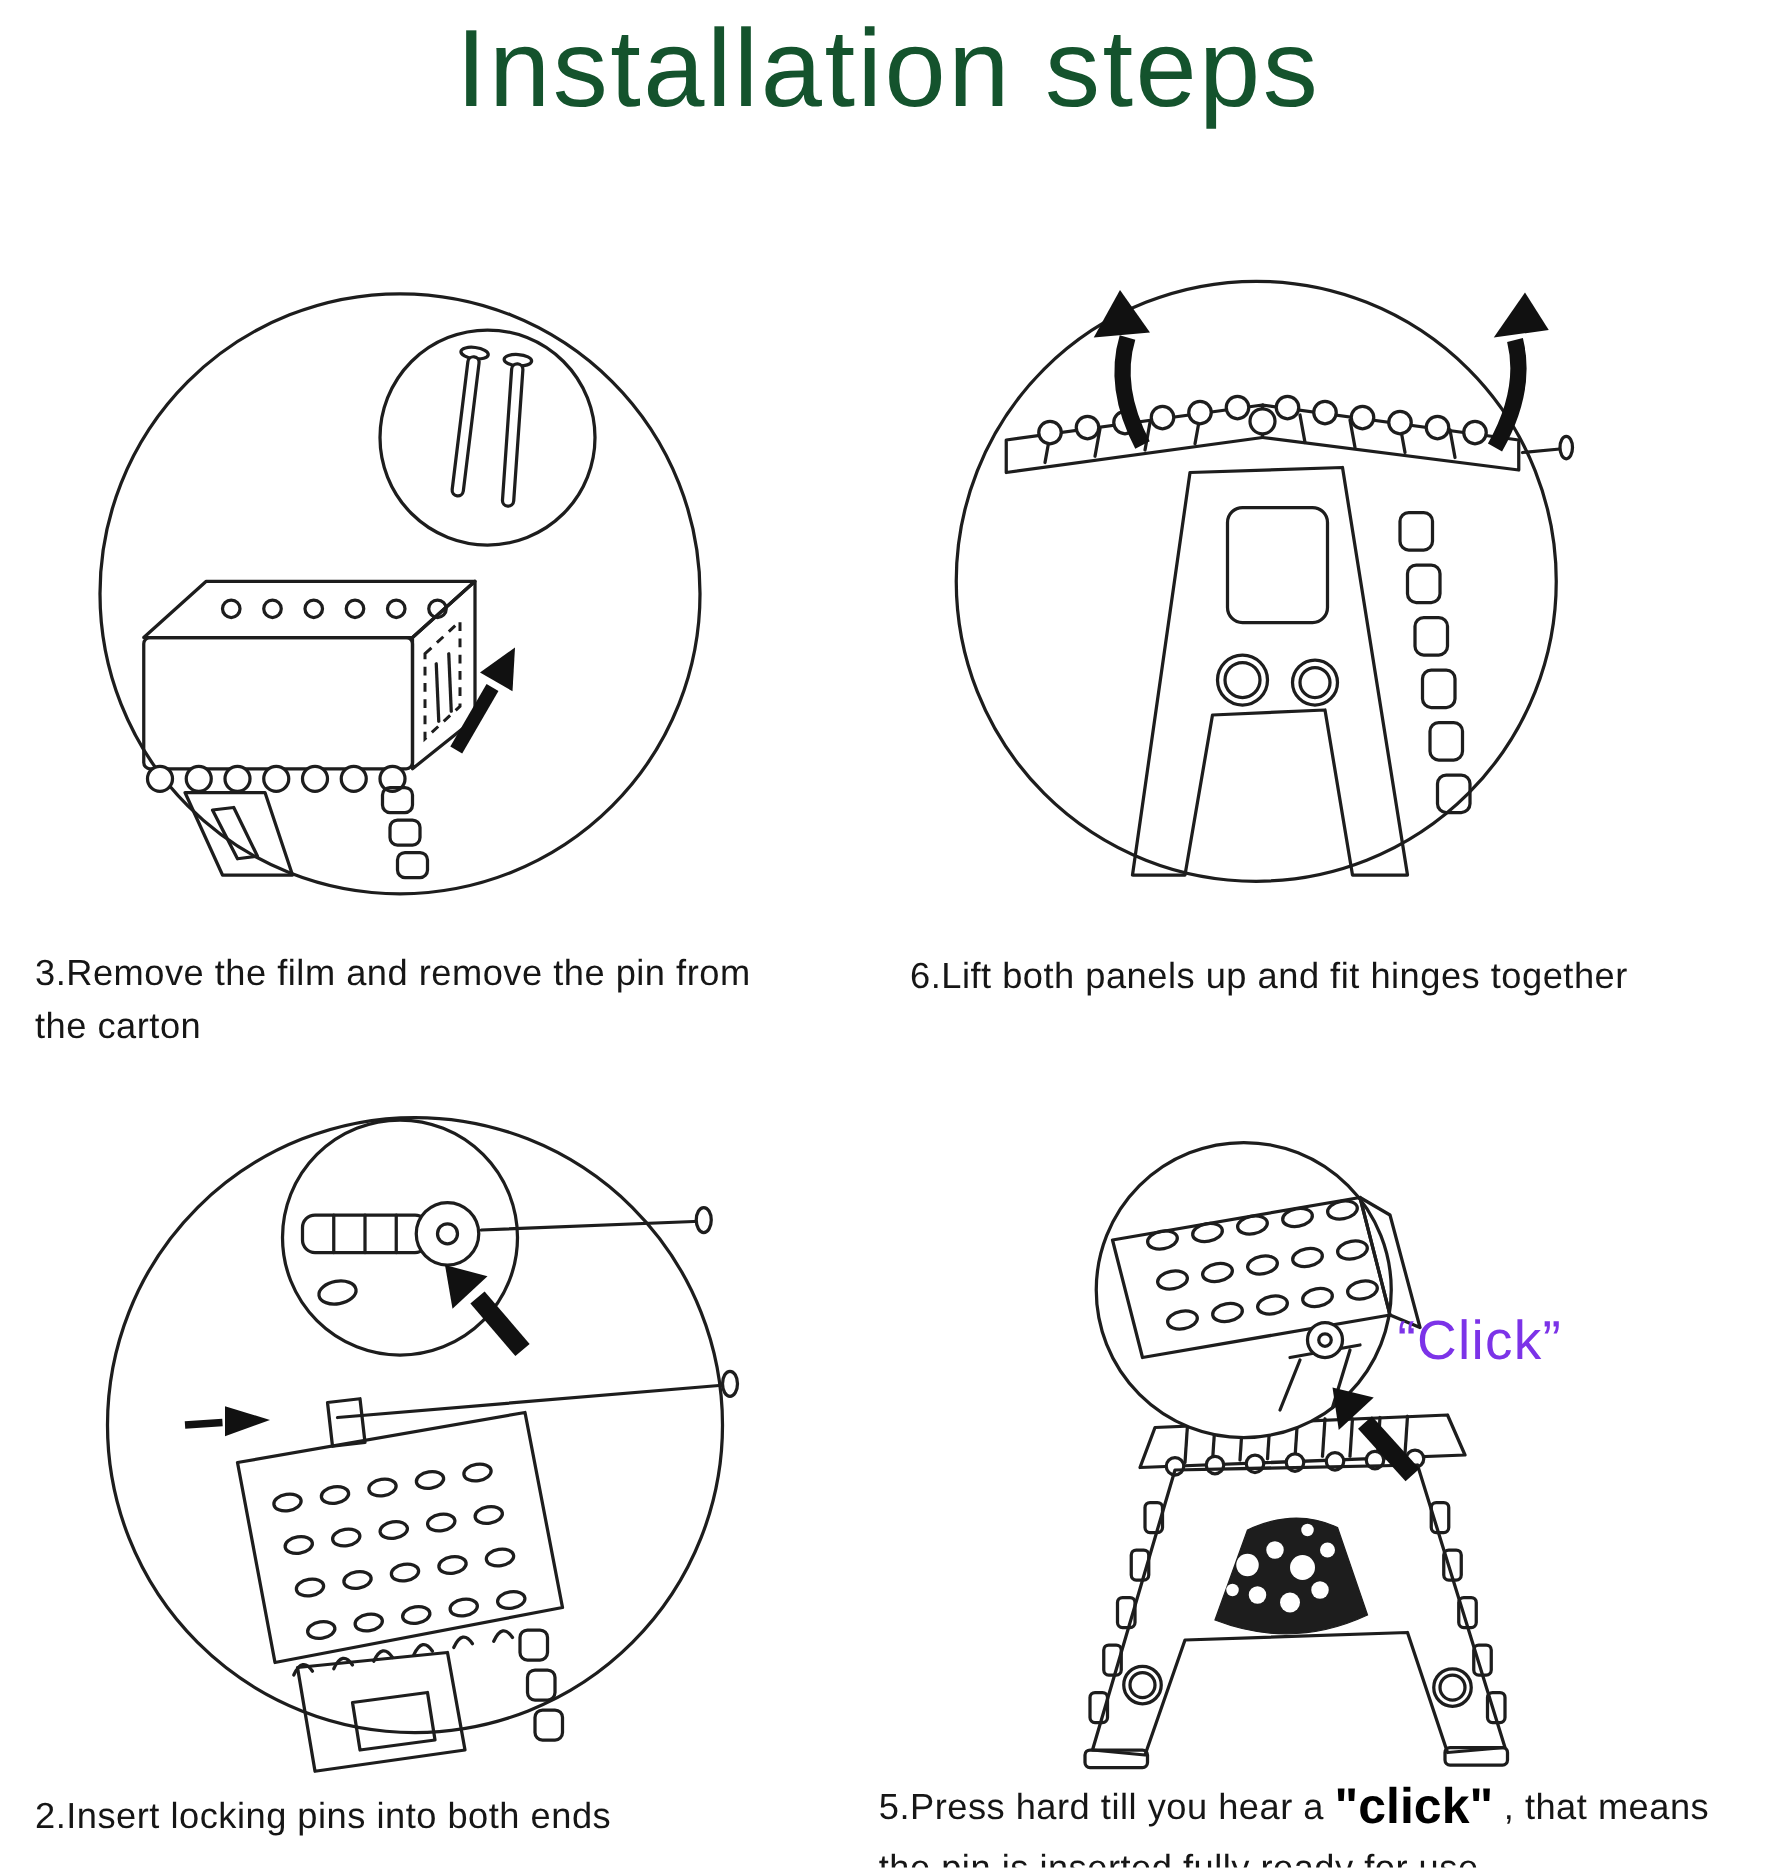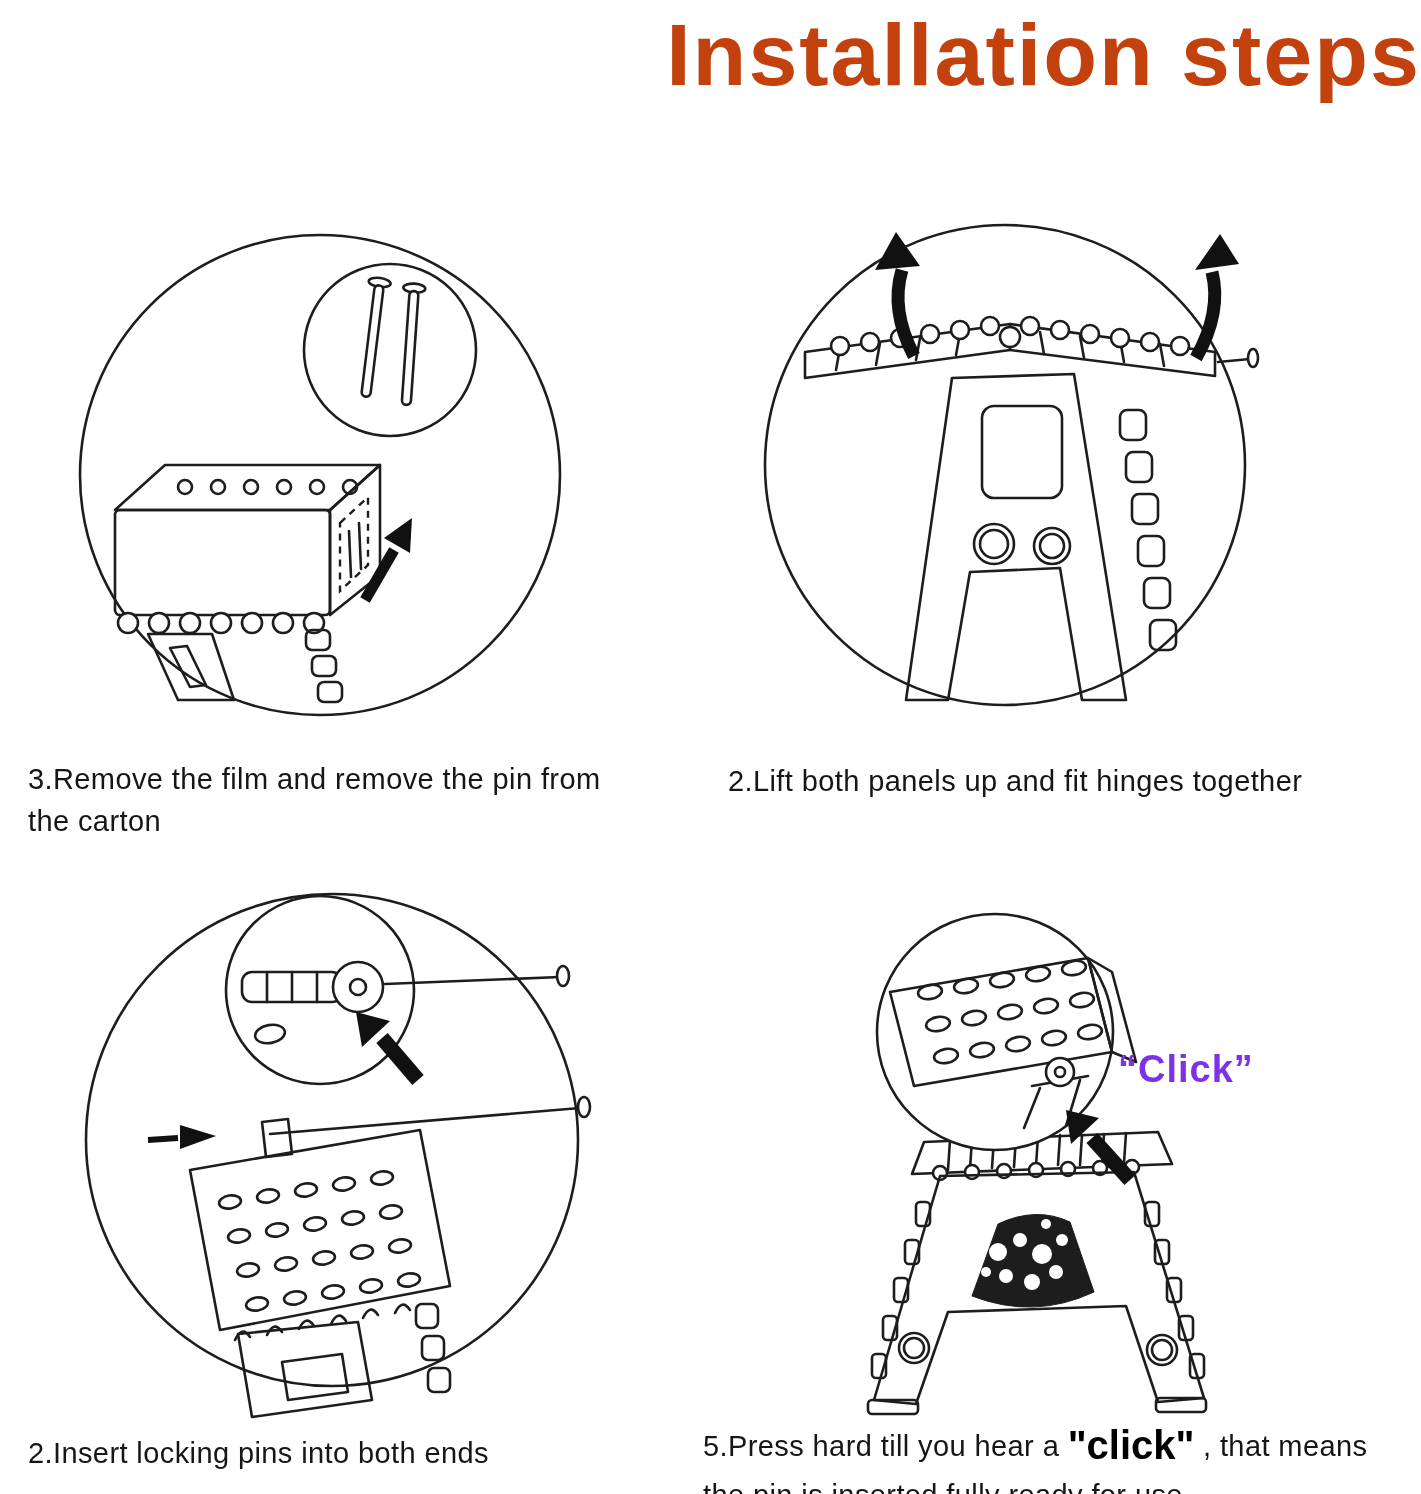--- a/index.html
+++ b/index.html
@@ -5,38 +5,38 @@
   * { margin:0; padding:0; box-sizing:border-box; }
   html,body { background:#fff; }
   body {
     position:relative;
     width:1421px; height:1494px;
     font-family:"Liberation Sans", sans-serif;
     overflow:hidden;
   }
   .title {
     position:absolute; top:4px; left:0; width:100%;
-    text-align:right;
-    font-size:88px; font-weight:700; letter-spacing:2px;
-    color:#c2410c;
+    text-align:center;
+    font-size:88px; font-weight:400; letter-spacing:2px;
+    color:#14532d;
   }
   .step-art { position:absolute; }
   .caption {
     position:absolute;
     font-size:29px; color:#161616; letter-spacing:0.4px;
     line-height:1.45;
   }
   .click-inline {
     font-size:40px; font-weight:800; color:#000;
     vertical-align:-3px; letter-spacing:0;
   }
   .click-label {
     position:absolute;
     left:1118px; top:1048px;
-    font-size:38px; font-weight:700; color:#7c33e8; letter-spacing:1px;
+    font-size:44px; font-weight:400; color:#7c33e8; letter-spacing:1px;
   }
   
   .ln  { stroke:#1d1d1d; fill:none;  stroke-width:2.6; stroke-linecap:round; stroke-linejoin:round; }
   .lnw { stroke:#1d1d1d; fill:#fff;  stroke-width:2.6; stroke-linecap:round; stroke-linejoin:round; }
   .lnd { stroke:#1d1d1d; fill:none;  stroke-width:2.4; stroke-dasharray:7 6; }
   .blk { fill:#111; stroke:none; }
   .thick { stroke:#111; fill:none; stroke-linecap:butt; }
 </style>
 </head>
 <body>
@@ -305,19 +305,19 @@
   <g>
     <line class="thick" x1="430" y1="308" x2="392" y2="266" stroke-width="15"></line>
     <polygon class="blk" points="366,238 399,246 371,272"></polygon>
   </g>
 </svg>
 
 <div class="click-label">“Click”</div>
 
 <div class="caption" style="left:28px; top:758px; width:580px;">3.Remove the film and remove the pin from the carton</div>
 
-<div class="caption" style="left:728px; top:760px; width:680px;">2.Lift both panels up and fit hinges together</div>
+<div class="caption" style="left:728px; top:760px; width:680px;">6.Lift both panels up and fit hinges together</div>
 
 <div class="caption" style="left:28px; top:1432px; width:600px;">2.Insert locking pins into both ends</div>
 
 <div class="caption" style="left:703px; top:1416px; width:700px;">
   <span>5.Press hard till you hear a </span><span class="click-inline">"click"</span><span> , that means the pin is inserted fully ready for use</span>
 </div>
 
 </body></html>

